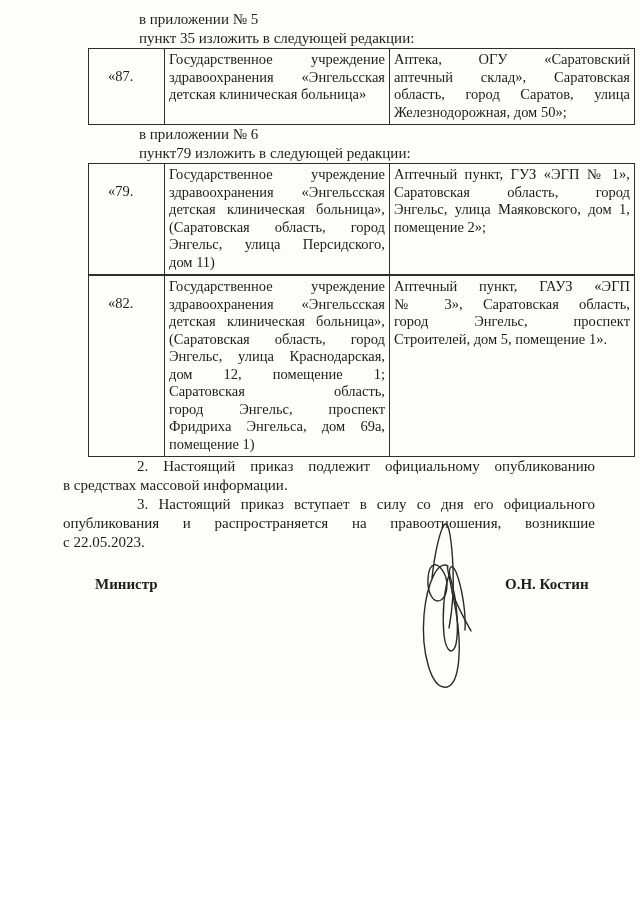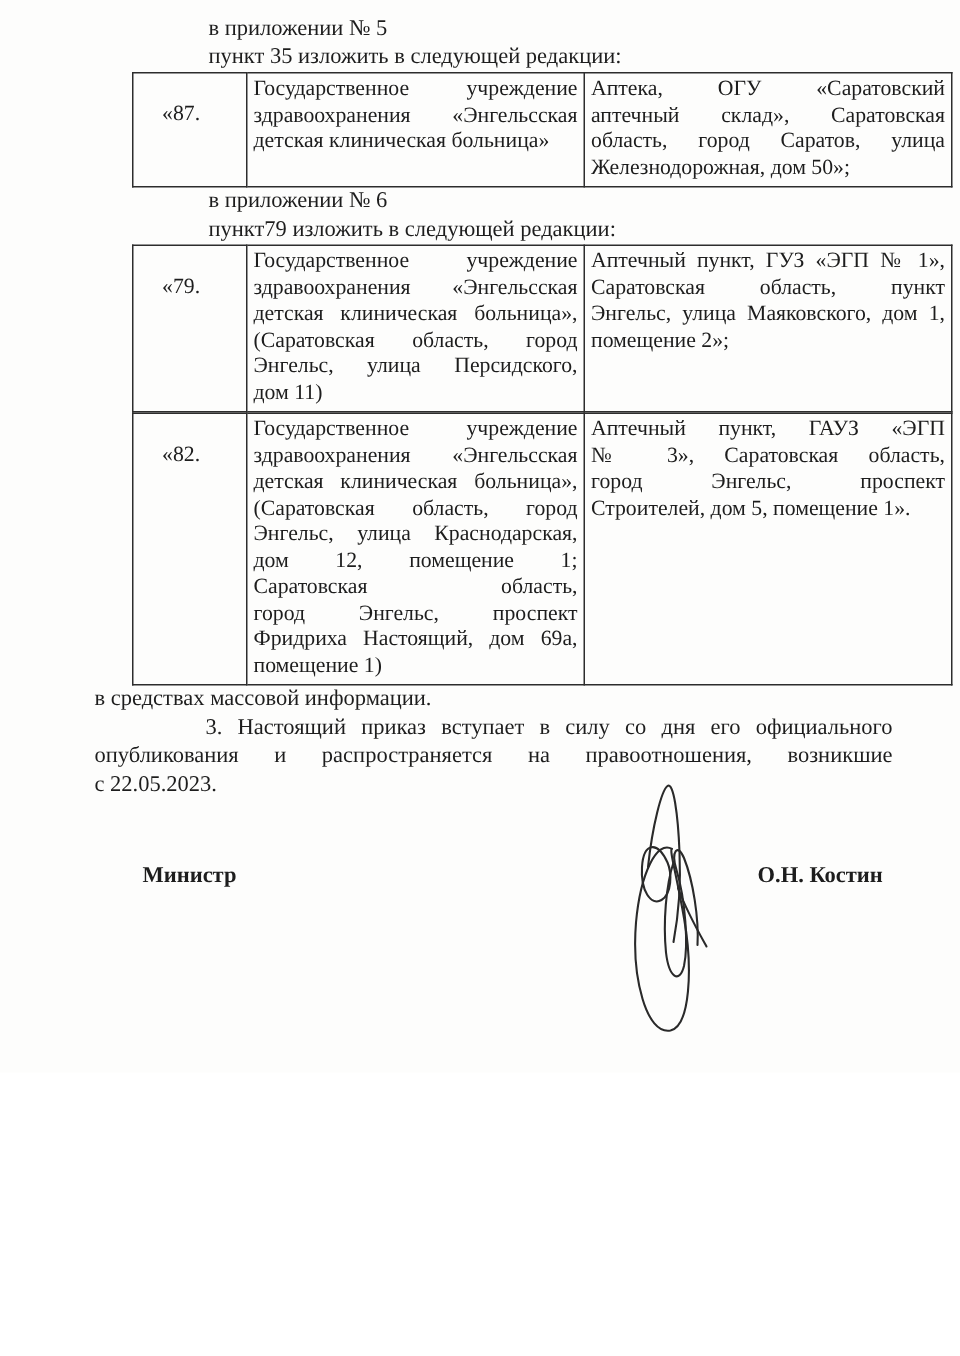--- a/index.html
+++ b/index.html
@@ -72,21 +72,21 @@
         <td class="c-org">
           <div class="jl">Государственное учреждение</div>
           <div class="jl">здравоохранения «Энгельсская</div>
           <div class="jl">детская клиническая больница»,</div>
           <div class="jl">(Саратовская область, город</div>
           <div class="jl">Энгельс, улица Персидского,</div>
           <div class="ll">дом 11)</div>
         </td>
         <td class="c-ph">
           <div class="jl">Аптечный пункт, ГУЗ «ЭГП № 1»,</div>
-          <div class="jl">Саратовская область, пункт</div>
+          <div class="jl">Саратовская область, город</div>
           <div class="jl">Энгельс, улица Маяковского, дом 1,</div>
           <div class="ll">помещение 2»;</div>
         </td>
       </tr>
     </tbody>
       </table>
 
 
     <table class="doc-table">
       <tbody>
@@ -94,33 +94,34 @@
         <td class="c-num">«82.</td>
         <td class="c-org">
           <div class="jl">Государственное учреждение</div>
           <div class="jl">здравоохранения «Энгельсская</div>
           <div class="jl">детская клиническая больница»,</div>
           <div class="jl">(Саратовская область, город</div>
           <div class="jl">Энгельс, улица Краснодарская,</div>
           <div class="jl">дом 12, помещение 1;</div>
           <div class="jl">Саратовская область,</div>
           <div class="jl">город Энгельс, проспект</div>
-          <div class="jl">Фридриха Настоящий, дом 69а,</div>
+          <div class="jl">Фридриха Энгельса, дом 69а,</div>
           <div class="ll">помещение 1)</div>
         </td>
         <td class="c-ph">
           <div class="jl">Аптечный пункт, ГАУЗ «ЭГП</div>
           <div class="jl">№ 3», Саратовская область,</div>
           <div class="jl">город Энгельс, проспект</div>
           <div class="ll">Строителей, дом 5, помещение 1».</div>
         </td>
       </tr>
     </tbody>
       </table>
 
+    <div class="pline jl ind">2. Настоящий приказ подлежит официальному опубликованию</div>
     <div class="pline ll">в средствах массовой информации.</div>
     <div class="pline jl ind">3. Настоящий приказ вступает в силу со дня его официального</div>
     <div class="pline jl">опубликования и распространяется на правоотношения, возникшие</div>
     <div class="pline ll">с 22.05.2023.</div>
 
   </div>
 
   <div class="minister">Министр</div>
   <div class="signer">О.Н. Костин</div>
 

